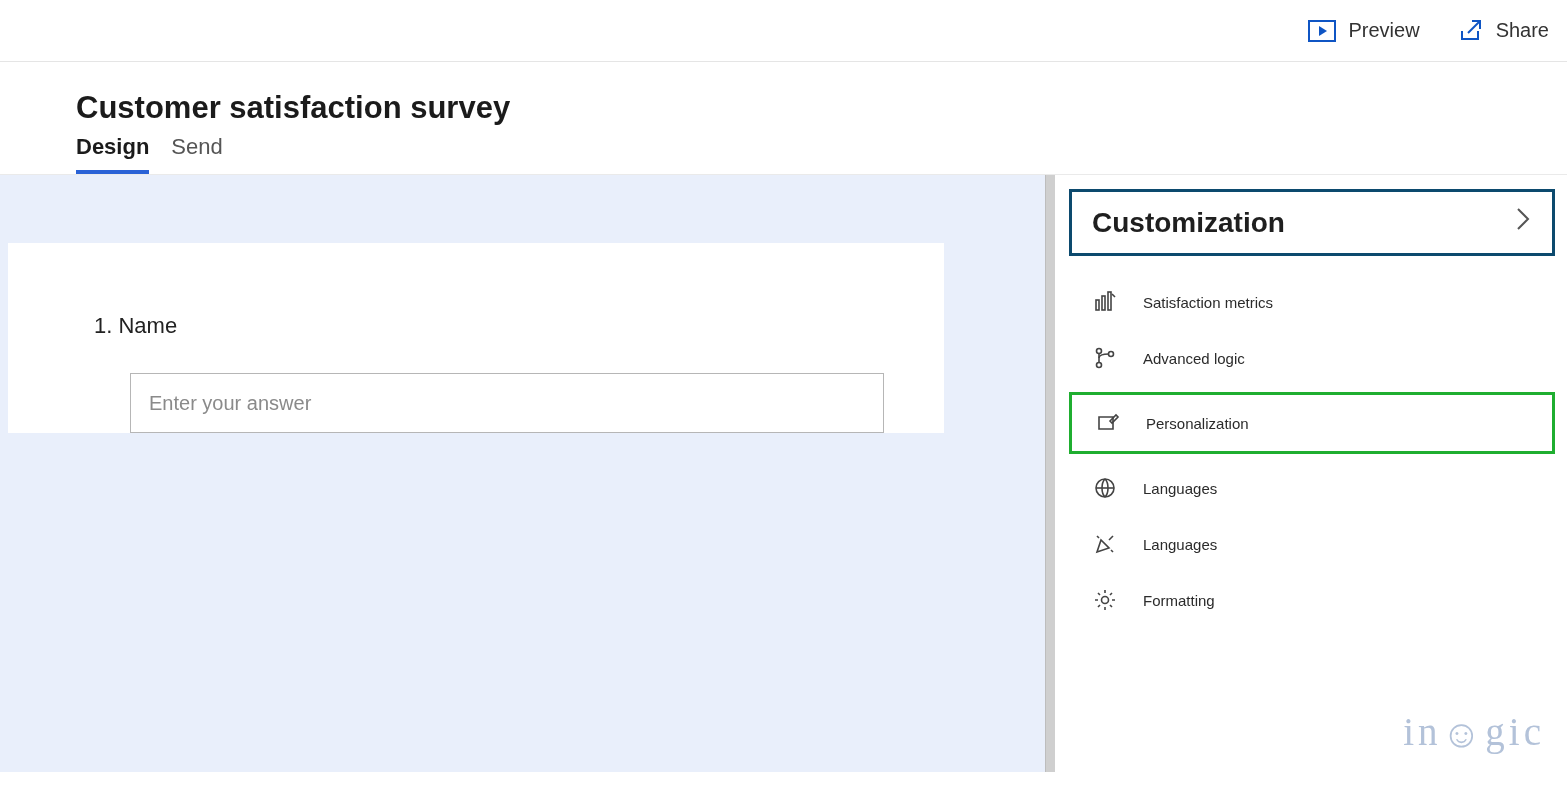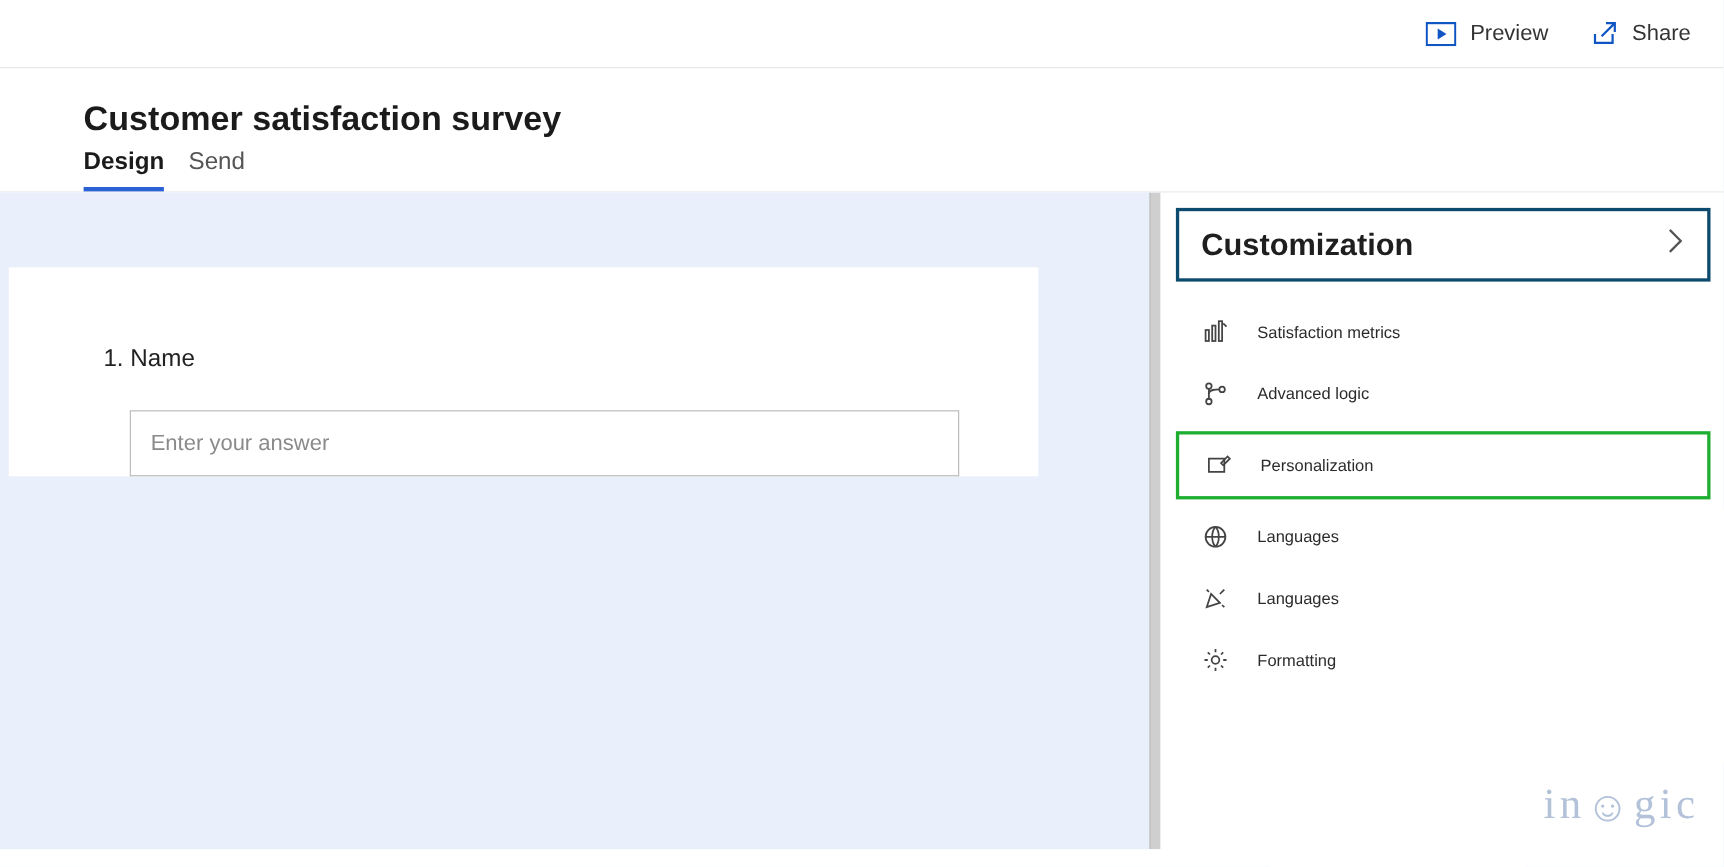--- a/index.html
+++ b/index.html
@@ -11,21 +11,21 @@
       height: 788px;
       overflow: hidden;
     }
     
     .topbar {
       height: 62px;
       display: flex;
       justify-content: flex-end;
       align-items: center;
       gap: 38px;
-      padding-right: 30px;
+      padding-right: 18px;
       border-bottom: 1px solid #e5e5e5;
     }
     .topbar .action {
       display: flex;
       align-items: center;
       gap: 12px;
       font-size: 20px;
       color: #333;
       cursor: pointer;
     }
@@ -88,21 +88,21 @@
     }
     .question {
       padding: 70px 0 0 86px;
     }
     .q-label {
       font-size: 22px;
       color: #222;
       margin-bottom: 34px;
     }
     .answer-input {
-      margin-left: 24px;
+      margin-left: 36px;
       width: 754px;
       height: 60px;
       border: 1px solid #b6b6b6;
       padding: 0 18px;
       font-size: 20px;
       color: #333;
     }
     .answer-input::placeholder { color: #8a8a8a; }
     
     .vscroll {

